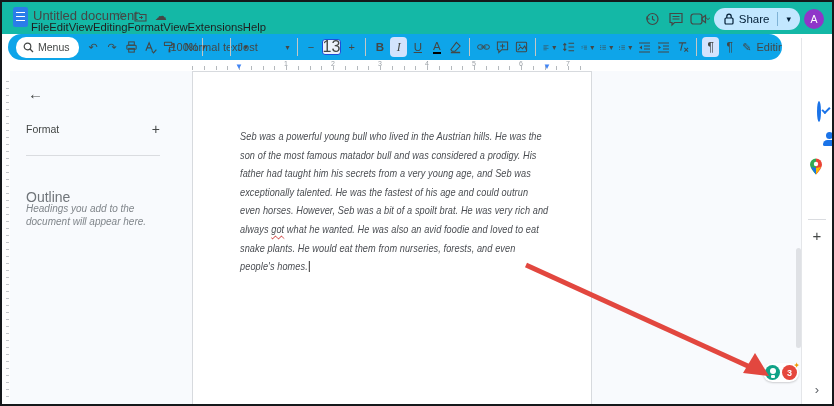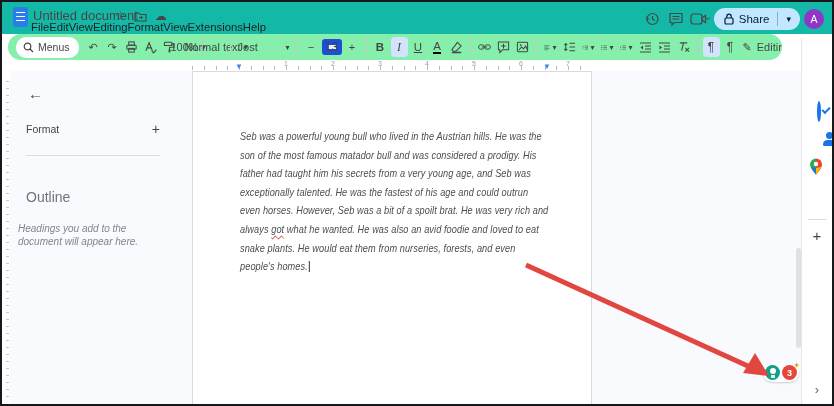--- a/index.html
+++ b/index.html
@@ -23,31 +23,31 @@
   .hdr-right { position:absolute; right:8px; top:6px; display:flex; align-items:center; gap:4px; }
   .hdr-ic { width:20px; height:20px; display:flex; align-items:center; justify-content:center; }
   .share-pill { display:flex; align-items:center; gap:5px; background:#c2e7ff; color:#001d35;
                 border-radius:11px; height:22px; padding:0 6px 0 10px; font-size:11.5px; }
   .share-pill .sep { width:1px; height:14px; background:#7fb3d6; margin-left:3px; }
   .share-pill .dd { font-size:9px; padding:0 3px; }
   .avatar { width:20px; height:20px; border-radius:50%; background:#8f36c9; color:#fff;
             font-size:10.5px; display:flex; align-items:center; justify-content:center; }
 
   
-  .toolbar { position:absolute; top:32px; left:6px; width:774px; height:26px; background:#86efac;
+  .toolbar { position:absolute; top:32px; left:6px; width:774px; height:26px; background:#0ea5e9;
              border-radius:13px; display:flex; align-items:center; padding:0 8px; gap:2px;
              font-size:11px; color:#444746; overflow:hidden; white-space:nowrap; }
   .tb-btn { height:20px; min-width:17px; padding:0 2px; display:flex; align-items:center;
             justify-content:center; border-radius:4px; color:#444746; }
   .tb-btn.active { background:#d3e3fd; }
   .tb-sep { width:1px; height:18px; background:#c4c7c5; margin:0 3px; flex:none; }
   .menus-pill { display:flex; align-items:center; gap:4px; background:#fff; border-radius:10px;
                 height:21px; padding:0 9px 0 7px; margin-right:4px; font-size:10.5px; color:#444746; }
   .dd-arrow { font-size:8px; margin-left:3px; color:#444746; }
-  .fs-box { width:20px; height:16px; border:6px solid #1d4ed8; border-radius:3px; font-size:12px;
+  .fs-box { width:20px; height:16px; border:1px solid #1d4ed8; border-radius:3px; font-size:16px;
             display:flex; align-items:center; justify-content:center; background:#edf2fa; }
   .b-bold { font-weight:bold; font-size:11.5px; }
   .b-italic { font-style:italic; font-family:"Liberation Serif", serif; font-size:12px; }
   .b-under { text-decoration:underline; font-size:11.5px; }
   .b-color { font-size:11.5px; border-bottom:2.5px solid #000; line-height:11px; }
   .editing-group { margin-left:auto; display:flex; align-items:center; gap:4px; }
   .pilcrow { font-size:12px; }
   svg.ic { display:block; }
 
   
@@ -65,22 +65,22 @@
 
   
   .outline-panel { position:absolute; left:4px; top:0; width:160px; bottom:0; }
   .back-arrow { position:absolute; left:14px; top:14px; font-size:15px; color:#444746; }
   .summary-row { position:absolute; left:12px; right:14px; top:50px; display:flex;
                  justify-content:space-between; align-items:center; }
   .summary-label { font-size:10.5px; color:#444746; }
   .summary-add { font-size:14px; color:#444746; }
   .panel-divider { position:absolute; left:12px; right:14px; top:84px; height:1px; background:#dadce0; }
   .outline-label { position:absolute; left:12px; top:110px; font-size:14px; color:#70757a;margin-top:8px; }
-  .outline-hint { position:absolute; left:4px; top:131px; width:128px; font-size:10px;
-                  font-style:italic; color:#80868b; line-height:13px;margin-top:20px; }
+  .outline-hint { position:absolute; left:12px; top:131px; width:128px; font-size:10px;
+                  font-style:italic; color:#80868b; line-height:13px; }
 
   
   .page { position:absolute; left:182px; top:0; width:400px; bottom:-2px; background:#fff;
           border:1px solid #d7dade; border-bottom:none; }
   .doc-scale { position:absolute; left:47px; top:55px; width:364px; transform:scaleX(0.85);
                transform-origin:left top; }
   .doc-text { font-size:10.8px; font-style:italic; color:#4a4d52; line-height:18.6px;
               letter-spacing:0.1px; }
   .flagged { text-decoration:underline wavy #c5221f 1px; text-underline-offset:2px; }
   .caret { display:inline-block; width:1px; height:11px; background:#111; vertical-align:-2px; margin-left:1px; }

